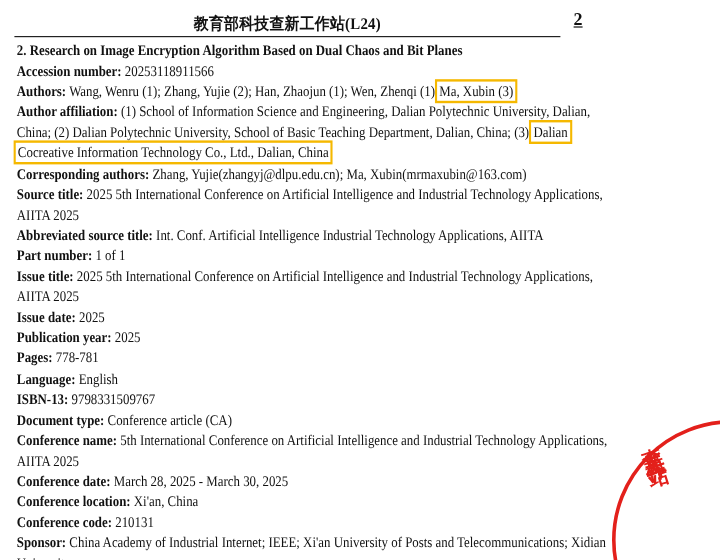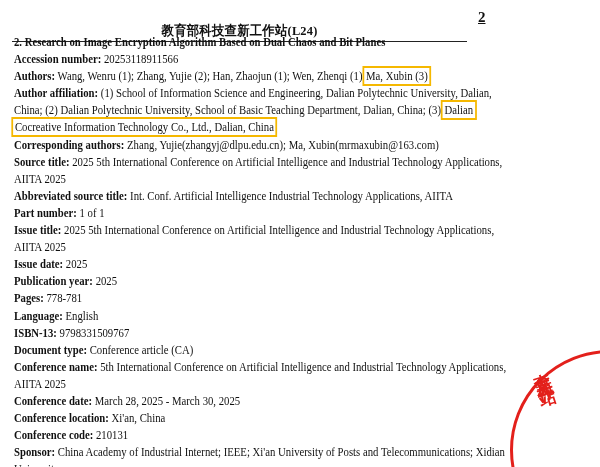--- a/index.html
+++ b/index.html
@@ -4,21 +4,21 @@
 <style>
   html, body { margin: 0; padding: 0; }
   body {
     width: 600px; height: 467px; overflow: hidden;
     background: #ffffff;
     font-family: "Liberation Serif", "DejaVu Serif", serif;
     color: #111;
     position: relative;
   }
   .header {
-    position: absolute; left: 12px; top: 19px; width: 455px; height: 22px;
+    position: absolute; left: 12px; top: 8px; width: 455px; height: 22px;
     border-bottom: 1.5px solid #222;
   }
   .header-title {
     position: absolute; left: 0; right: 0; top: 3px;
     text-align: center; font-size: 13.5px; font-weight: bold; letter-spacing: 0.2px;
     transform: scaleX(0.92);
   }
   .page-num {
     position: absolute; left: 478px; top: 9px; font-size: 15px; font-weight: bold;
     text-decoration: underline;

